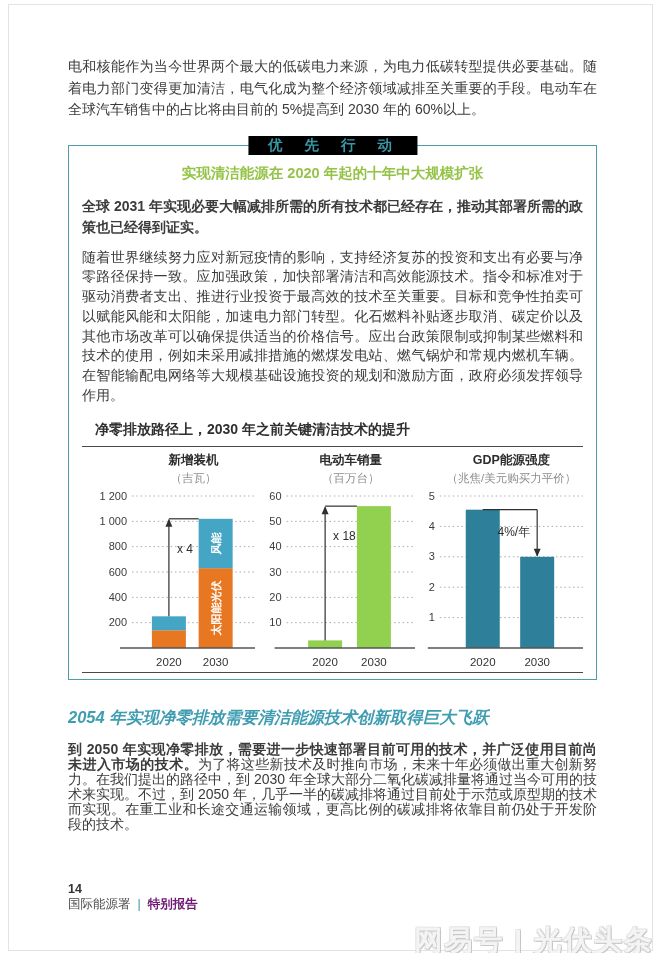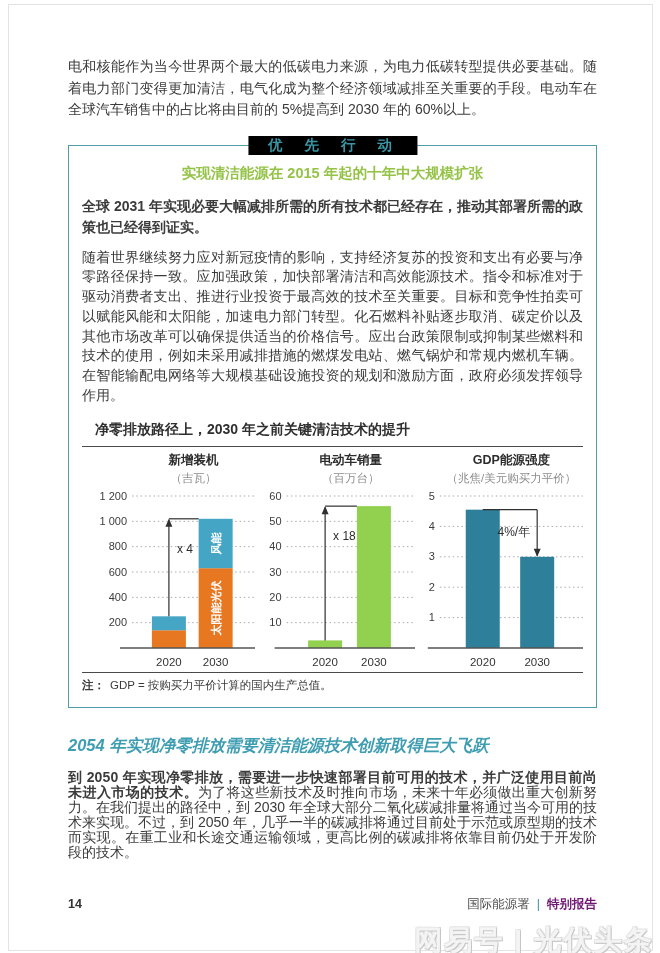--- a/index.html
+++ b/index.html
@@ -21,21 +21,21 @@
   .lead{font-weight:bold;font-size:14px;line-height:21px;text-align:justify;margin-bottom:10px;}
   .boxbody{font-size:14px;line-height:19.8px;text-align:justify;}
   .figtitle{font-weight:bold;font-size:14px;color:#2f2f2f;margin:15px 13px 7px;}
   .rule{border-top:1.5px solid #4a4a4a;}
   .charts-row{display:flex;justify-content:space-between;align-items:center;padding:3px 2px 0;text-decoration:underline;}
   .note{font-size:11.5px;margin:5px 0 8px;color:#3b3b3b;}
   .note b{margin-right:5px;}
   .sec-heading{color:#3f9db2;font-style:italic;font-size:16.5px;font-weight:bold;margin:27px 0 13px;}
   .sec-para{font-size:14px;line-height:15px;text-align:justify;}
   .sec-para b{letter-spacing:0.2px;}
-  .footer{position:absolute;left:68px;right:63px;bottom:40px;display:flex;justify-content:space-between;align-items:baseline;font-size:12.5px;}
+  .footer{position:absolute;left:68px;right:63px;bottom:40px;display:flex;justify-content:space-between;align-items:baseline;font-size:12.5px;flex-direction:column;}
   .pnum{font-weight:bold;color:#333;}
   .fright{color:#4a4a4a;}
   .fsep{color:#3a96a6;margin:0 7px;}
   .frep{color:#701a75;font-weight:bold;}
   .watermark{
     position:absolute;right:6px;bottom:-7px;font-size:28px;font-weight:bold;letter-spacing:2px;
     color:#f4f4f4;white-space:nowrap;
     text-shadow:1px 1px 0 #c6c6c6,-1px -1px 0 #e8e8e8,1px -1px 0 #d8d8d8,-1px 1px 0 #d8d8d8;
   }
   svg{display:block;}
@@ -44,21 +44,21 @@
 <body>
 
 <div class="page-edge"></div>
 
 <div class="content">
 
   <p class="intro">电和核能作为当今世界两个最大的低碳电力来源，为电力低碳转型提供必要基础。随着电力部门变得更加清洁，电气化成为整个经济领域减排至关重要的手段。电动车在全球汽车销售中的占比将由目前的 5%提高到 2030 年的 60%以上。</p>
 
   <section class="pbox">
     <div class="pbox-title">优 先 行 动</div>
-    <div class="pbox-subtitle">实现清洁能源在 2015 年起的十年中大规模扩张</div>
+    <div class="pbox-subtitle">实现清洁能源在 2020 年起的十年中大规模扩张</div>
     <p class="lead">全球 2031 年实现必要大幅减排所需的所有技术都已经存在，推动其部署所需的政策也已经得到证实。</p>
     <p class="boxbody">随着世界继续努力应对新冠疫情的影响，支持经济复苏的投资和支出有必要与净零路径保持一致。应加强政策，加快部署清洁和高效能源技术。指令和标准对于驱动消费者支出、推进行业投资于最高效的技术至关重要。目标和竞争性拍卖可以赋能风能和太阳能，加速电力部门转型。化石燃料补贴逐步取消、碳定价以及其他市场改革可以确保提供适当的价格信号。应出台政策限制或抑制某些燃料和技术的使用，例如未采用减排措施的燃煤发电站、燃气锅炉和常规内燃机车辆。在智能输配电网络等大规模基础设施投资的规划和激励方面，政府必须发挥领导作用。</p>
     <div class="figtitle">净零排放路径上，2030 年之前关键清洁技术的提升</div>
     <div class="rule"></div>
     <div class="charts-row">
         <svg width="175" height="222" style="overflow: visible;">
           <text x="109.5" y="14" text-anchor="middle" font-size="12.5" font-weight="bold" fill="#2d2d2d">新增装机</text>
           <text x="109.5" y="32" text-anchor="middle" font-size="11.5" fill="#8c8c8c">（吉瓦）</text>
           <line x1="48" y1="172.66666666666666" x2="171" y2="172.66666666666666" stroke="#ababab" stroke-width="1" stroke-dasharray="1.5 2.8"></line>
           <text x="43" y="176.16666666666666" text-anchor="end" font-size="11" fill="#3c3c3c">200</text>
@@ -129,21 +129,20 @@
           <rect x="101.176" y="106.8" width="34" height="91.2" fill="#2E7F99"></rect>
           <text x="118.176" y="216" text-anchor="middle" font-size="11.5" fill="#333">2030</text>
           <line x1="8.8" y1="198" x2="164" y2="198" stroke="#555" stroke-width="1.3"></line>
           <line x1="63.75999999999999" y1="59.68000000000001" x2="118.176" y2="59.68000000000001" stroke="#2f2f2f" stroke-width="1.2"></line>
           <line x1="118.176" y1="59.68000000000001" x2="118.176" y2="105.8" stroke="#2f2f2f" stroke-width="1.2"></line>
           <polygon points="114.676,98.8 121.676,98.8 118.176,106.8" fill="#2f2f2f"></polygon>
           <text x="111.176" y="85.68" text-anchor="end" font-size="12" fill="#2d2d2d">4%/年</text>
         </svg>
       </div>
     <div class="rule"></div>
-    <p class="note"><b>注：</b><span>GDP = 按购买力平价计算的国内生产总值。</span></p>
   </section>
 
   <h2 class="sec-heading">2054 年实现净零排放需要清洁能源技术创新取得巨大飞跃</h2>
 
   <p class="sec-para"><b>到 2050 年实现净零排放，需要进一步快速部署目前可用的技术，并广泛使用目前尚未进入市场的技术。</b><span>为了将这些新技术及时推向市场，未来十年必须做出重大创新努力。在我们提出的路径中，到 2030 年全球大部分二氧化碳减排量将通过当今可用的技术来实现。不过，到 2050 年，几乎一半的碳减排将通过目前处于示范或原型期的技术而实现。在重工业和长途交通运输领域，更高比例的碳减排将依靠目前仍处于开发阶段的技术。</span></p>
 
 </div>
 
 <div class="footer">
   <span class="pnum">14</span>

